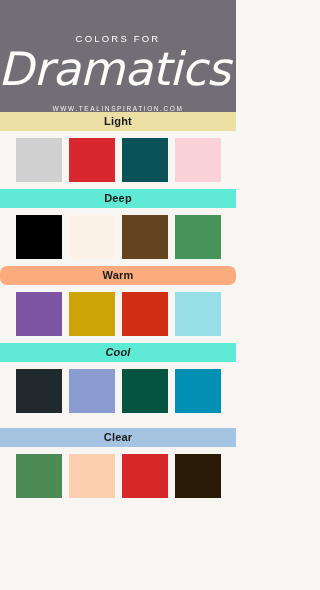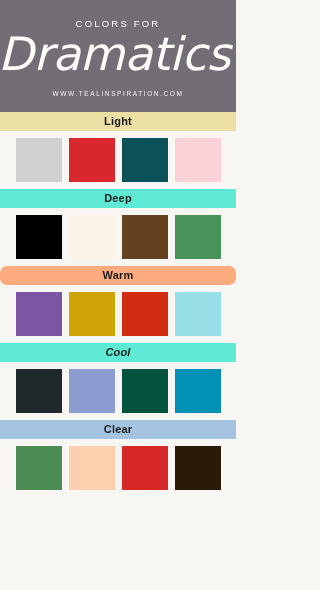--- a/index.html
+++ b/index.html
@@ -20,21 +20,21 @@
     background: #f7f6f2;
   }
 
   
   .header {
     height: 112px;
     background: #736e75;
     display: flex;
     flex-direction: column;
     align-items: center;
-    justify-content: center;
+    justify-content: flex-end;
     box-sizing: border-box;
     padding-top: 4px;
   }
   .header-eyebrow {
     color: #ffffff;
     font-size: 9.5px;
     letter-spacing: 2.2px;
     font-weight: 400;
     text-transform: uppercase;
     line-height: 1;
@@ -142,21 +142,21 @@
           <div class="section-label">Cool</div>
         </div>
         <div class="swatch-row">
           <div class="swatch" title="#20292c" style="background: rgb(32, 41, 44);"></div>
           <div class="swatch" title="#8b9dd0" style="background: rgb(139, 157, 208);"></div>
           <div class="swatch" title="#04543f" style="background: rgb(4, 84, 63);"></div>
           <div class="swatch" title="#0290b4" style="background: rgb(2, 144, 180);"></div>
         </div>
       </div>
       <div class="section">
-        <div class="section-bar" style="background: rgb(165, 196, 226);">
+        <div class="section-bar" style="background: rgb(165, 196, 226); margin-top: 8px;">
           <div class="section-label">Clear</div>
         </div>
         <div class="swatch-row">
           <div class="swatch" title="#4c8c54" style="background: rgb(76, 140, 84);"></div>
           <div class="swatch" title="#fccfae" style="background: rgb(252, 207, 174);"></div>
           <div class="swatch" title="#d62828" style="background: rgb(214, 40, 40);"></div>
           <div class="swatch" title="#2a1b09" style="background: rgb(42, 27, 9);"></div>
         </div>
       </div>
     </div>

